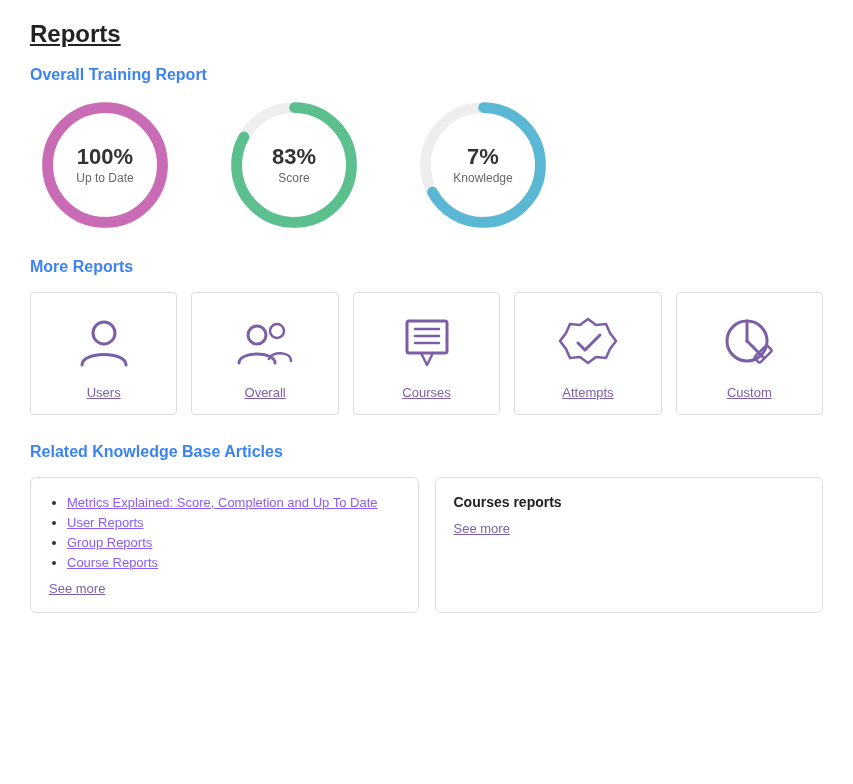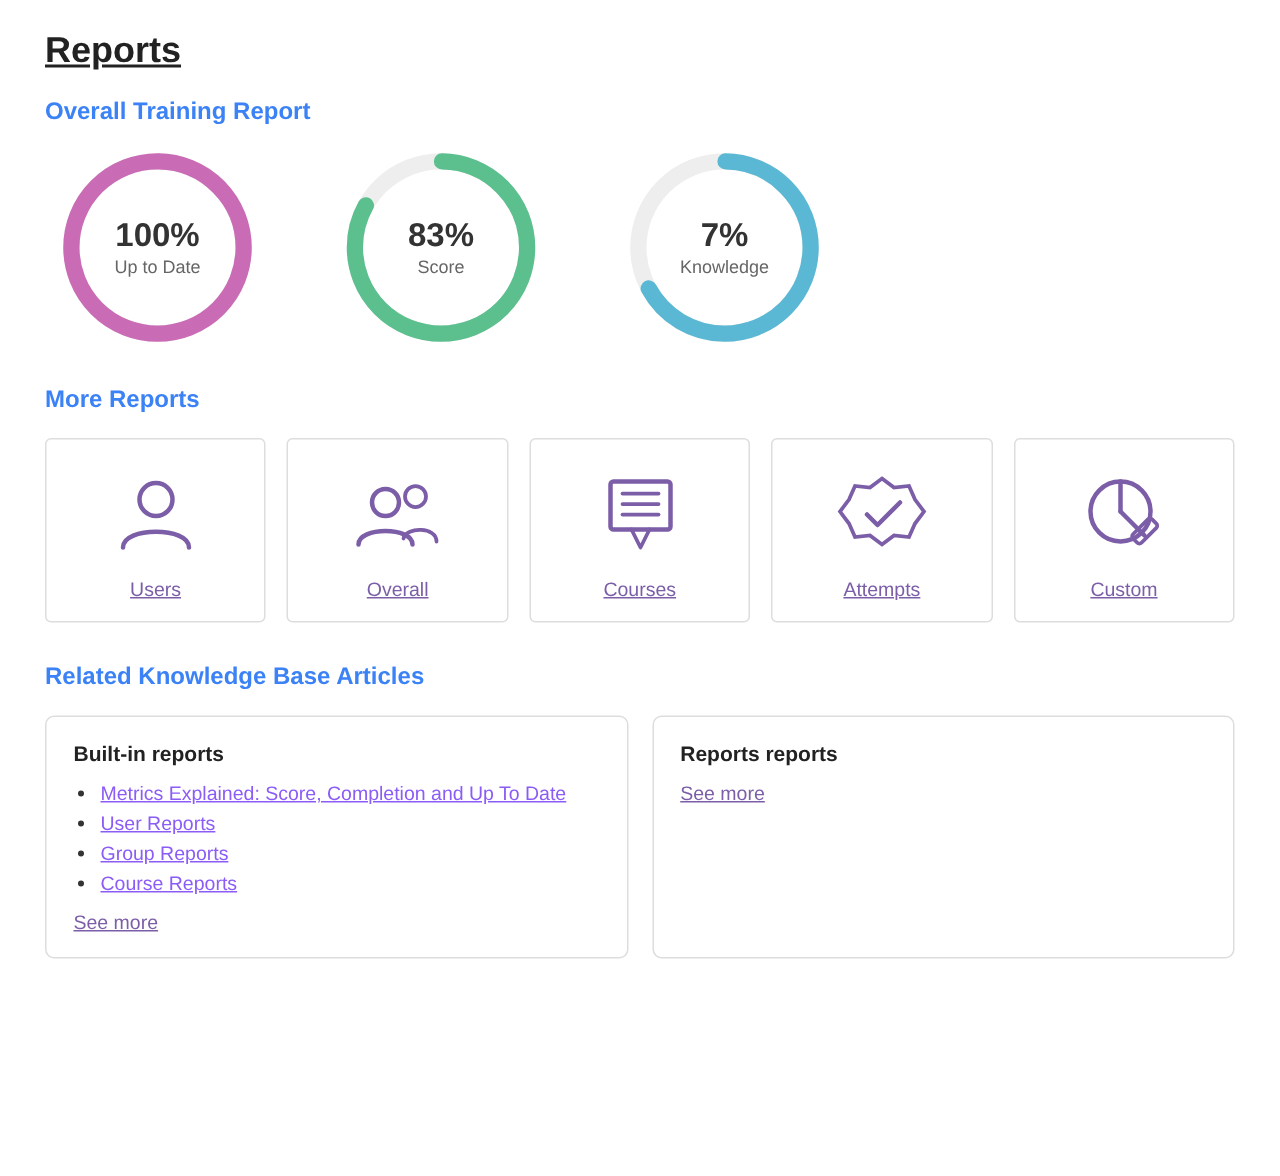--- a/index.html
+++ b/index.html
@@ -235,37 +235,36 @@
     </a>
 
   </div>
 </div>
 
 <div class="section">
   <h2>Related Knowledge Base Articles</h2>
   <div class="kb-row">
 
     <div class="kb-card">
-      <h3>Built-in reports</h3>
       <ul>
         <li>
           <a href="#">Metrics Explained: Score, Completion and Up To Date</a>
         </li>
         <li>
           <a href="#">User Reports</a>
         </li>
         <li>
           <a href="#">Group Reports</a>
         </li>
         <li>
           <a href="#">Course Reports</a>
         </li>
       </ul>
       <a href="#" class="see-more">See more</a>
     </div>
 
     <div class="kb-card">
-      <h3>Reports reports</h3>
+      <h3>Courses reports</h3>
       <a href="#" class="see-more">See more</a>
     </div>
 
   </div>
 </div>
 
 </body></html>

